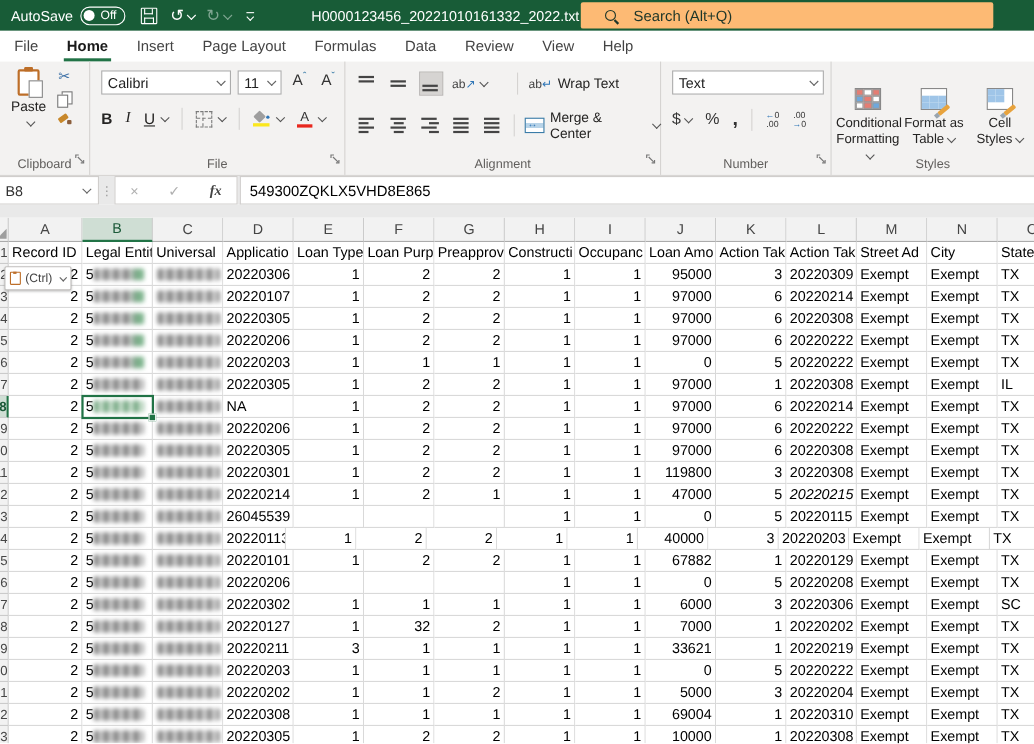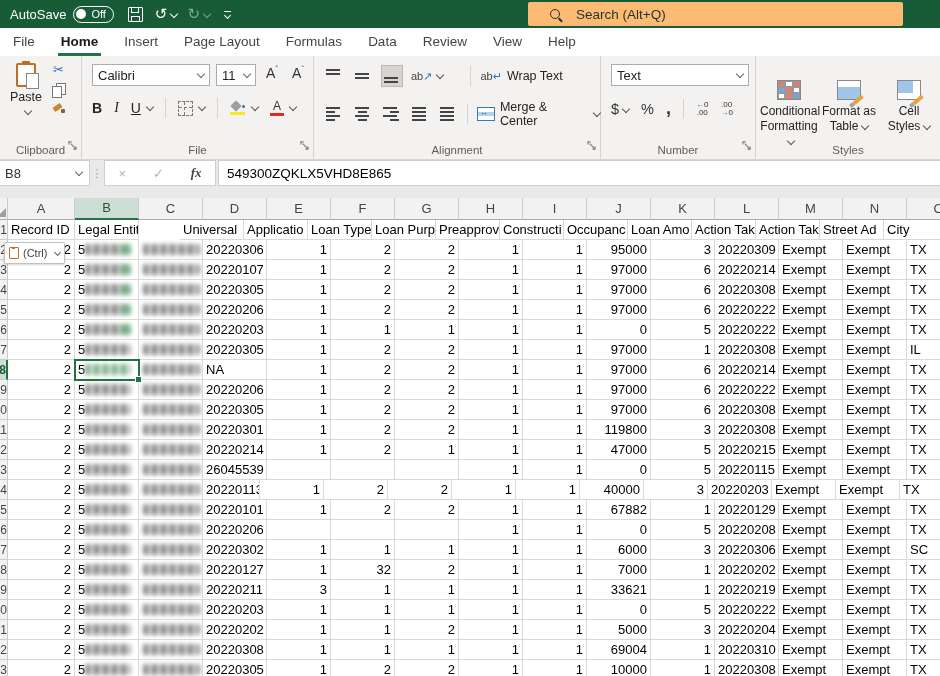--- a/index.html
+++ b/index.html
@@ -136,20 +136,21 @@
   <div class="titlebar">
     <span class="autosave">AutoSave</span>
     <span class="pill">
       <span class="knob"></span>
       <span>Off</span>
     </span>
     <span class="floppy"></span>
     <span class="undo">↺<span class="chev"></span></span>
     <span class="redo">↻<span class="chev dis"></span></span>
     <span class="qat-chev"></span>
+    <span class="doctitle"><span>H0000123456_20221010161332_2022.txt</span><span class="chev"></span></span>
     <div class="searchbox">
       <span class="mag"></span>
       <input class="search-input" placeholder="Search (Alt+Q)" style="">
     </div>
   </div>
 
   <div class="menubar" id="menubar">
       <div class="tab">File</div>
       <div class="tab active">Home</div>
       <div class="tab">Insert</div>
@@ -394,21 +395,21 @@
         <div class="lc" style="width: 64px;">K</div>
         <div class="lc" style="width: 64px;">L</div>
         <div class="lc" style="width: 64px;">M</div>
         <div class="lc" style="width: 64px;">N</div>
         <div class="lc" style="width: 64px;">O</div>
       </div>
       <div class="gr">
         <div class="rh" style="width: 8px;">1</div>
         <div class="gc" style="width: 67px;">Record ID</div>
         <div class="gc" style="width: 64px;">Legal Entit</div>
-        <div class="gc" style="width: 64px; margin-left: 41px;">Universal</div>
+        <div class="gc" style="width: 64px;">Universal</div>
         <div class="gc" style="width: 64px;">Applicatio</div>
         <div class="gc" style="width: 64px;">Loan Type</div>
         <div class="gc" style="width: 64px;">Loan Purp</div>
         <div class="gc" style="width: 64px;">Preapprov</div>
         <div class="gc" style="width: 64px;">Constructi</div>
         <div class="gc" style="width: 64px;">Occupanc</div>
         <div class="gc" style="width: 64px;">Loan Amo</div>
         <div class="gc" style="width: 64px;">Action Tak</div>
         <div class="gc" style="width: 64px;">Action Tak</div>
         <div class="gc" style="width: 64px;">Street Ad</div>
@@ -601,21 +602,21 @@
         <div class="gc" style="width: 64px;"><span>5</span><span class="rb" style="width: 46px;"></span></div>
         <div class="gc" style="width: 64px;"><span class="rb" style="width: 57px; margin-left: 1px;"></span></div>
         <div class="gc num" style="width: 64px;">20220214</div>
         <div class="gc num" style="width: 64px;">1</div>
         <div class="gc num" style="width: 64px;">2</div>
         <div class="gc num" style="width: 64px;">1</div>
         <div class="gc num" style="width: 64px;">1</div>
         <div class="gc num" style="width: 64px;">1</div>
         <div class="gc num" style="width: 64px;">47000</div>
         <div class="gc num" style="width: 64px;">5</div>
-        <div class="gc num" style="width: 64px;">20220215</div>
+        <div class="gc num" style="width: 64px; font-style: italic;">20220215</div>
         <div class="gc" style="width: 64px;">Exempt</div>
         <div class="gc" style="width: 64px;">Exempt</div>
         <div class="gc" style="width: 64px;">TX</div>
       </div>
       <div class="gr">
         <div class="rh" style="width: 8px;">13</div>
         <div class="gc num" style="width: 67px;">2</div>
         <div class="gc" style="width: 64px;"><span>5</span><span class="rb" style="width: 46px;"></span></div>
         <div class="gc" style="width: 64px;"><span class="rb" style="width: 57px; margin-left: 1px;"></span></div>
         <div class="gc num" style="width: 64px;">26045539</div>

